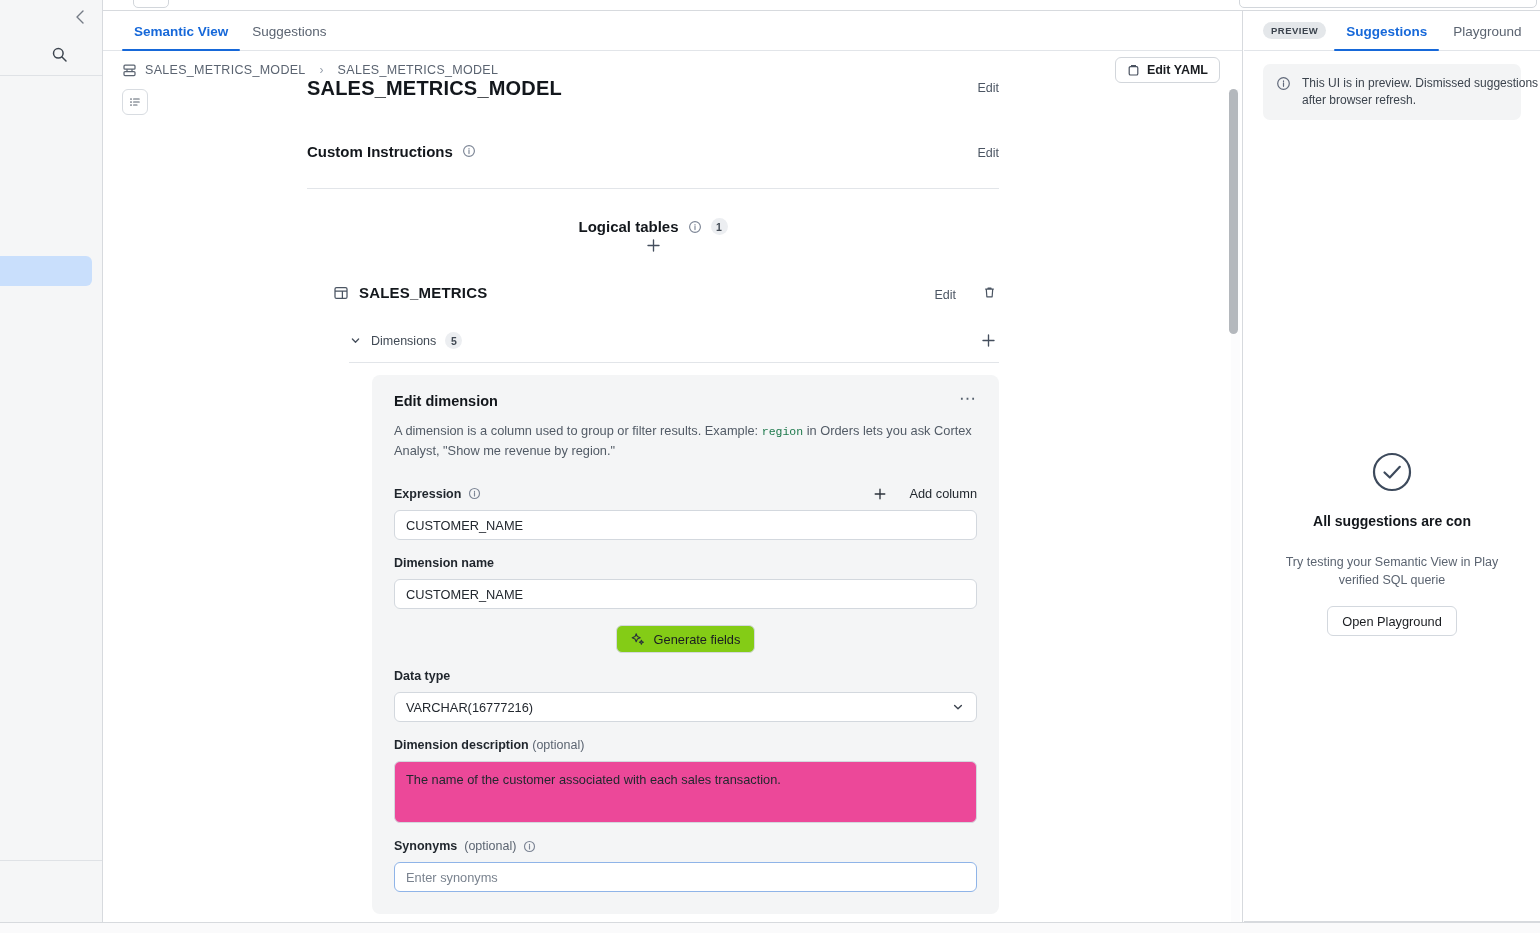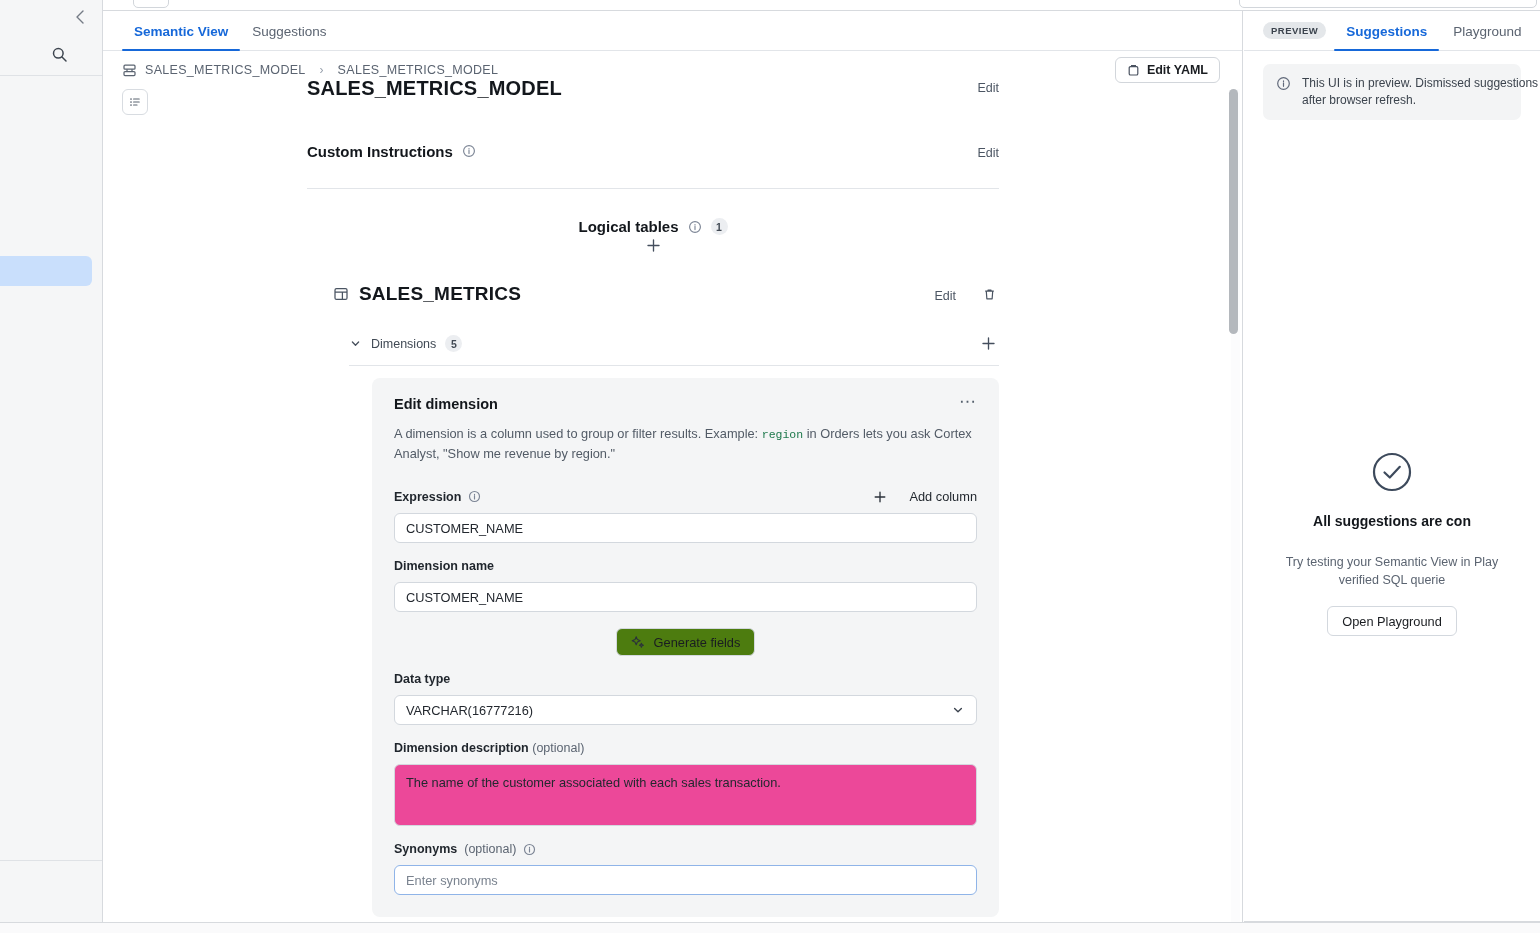--- a/index.html
+++ b/index.html
@@ -126,21 +126,21 @@
   .count-pill {
     display:inline-flex; align-items:center; justify-content:center;
     min-width:17px; height:17px; padding:0 5px; border-radius:9px;
     background:#eceef1; color:#424a54; font-size:10.5px; font-weight:700;
   }
   .icon-btn-plain { background:none; border:none; cursor:pointer; padding:2px; line-height:0; }
 
   
   .table-block { margin-top: 27px; padding-left: 26px; }
   .tb-head { display:flex; align-items:center; gap:10px; }
-  .tb-name { font-size:19px; font-weight:700; letter-spacing:.2px; color:#13171c; }
+  .tb-name { font-size:15px; font-weight:700; letter-spacing:.2px; color:#13171c; }
   .tb-spacer { flex:1; }
   .tb-actions { display:flex; align-items:center; gap:24px; }
 
   .dims-row {
     margin-top: 28px; padding-left: 16px;
     display:flex; align-items:center; gap:9px;
   }
   .dims-label { font-size:12.5px; color:#414a55; }
   .dims-spacer { flex:1; }
   .hr2 { height:1px; background:#e2e5e9; margin: 11px 0 0 16px; }
@@ -173,21 +173,21 @@
     margin-top: 9px; width:100%; height:30px;
     background:#fff; border:1px solid #d3d8de; border-radius:6px;
     display:flex; align-items:center; padding: 0 11px;
     font-size:12.8px; color:#23282f;
   }
   .flabel2 { margin-top: 16px; font-size:12.5px; font-weight:700; color:#1f252c; }
   .gen-wrap { display:flex; justify-content:center; margin-top: 16px; }
   .btn-gen {
     display:flex; align-items:center; gap:9px;
     height:28px; padding: 0 14px;
-    background:#4d7c0f; border:1px solid #d3d8de; border-radius:6px;
+    background:#84cc16; border:1px solid #d3d8de; border-radius:6px;
     font-size:12.8px; color:#1a1d21; cursor:pointer;
   }
   .select {
     margin-top:9px; width:100%; height:30px;
     background:#fff; border:1px solid #d3d8de; border-radius:6px;
     display:flex; align-items:center; justify-content:space-between;
     padding: 0 11px; font-size:12.8px; color:#23282f; cursor:pointer;
   }
   .textarea {
     margin-top:9px; width:100%; height:62px;

